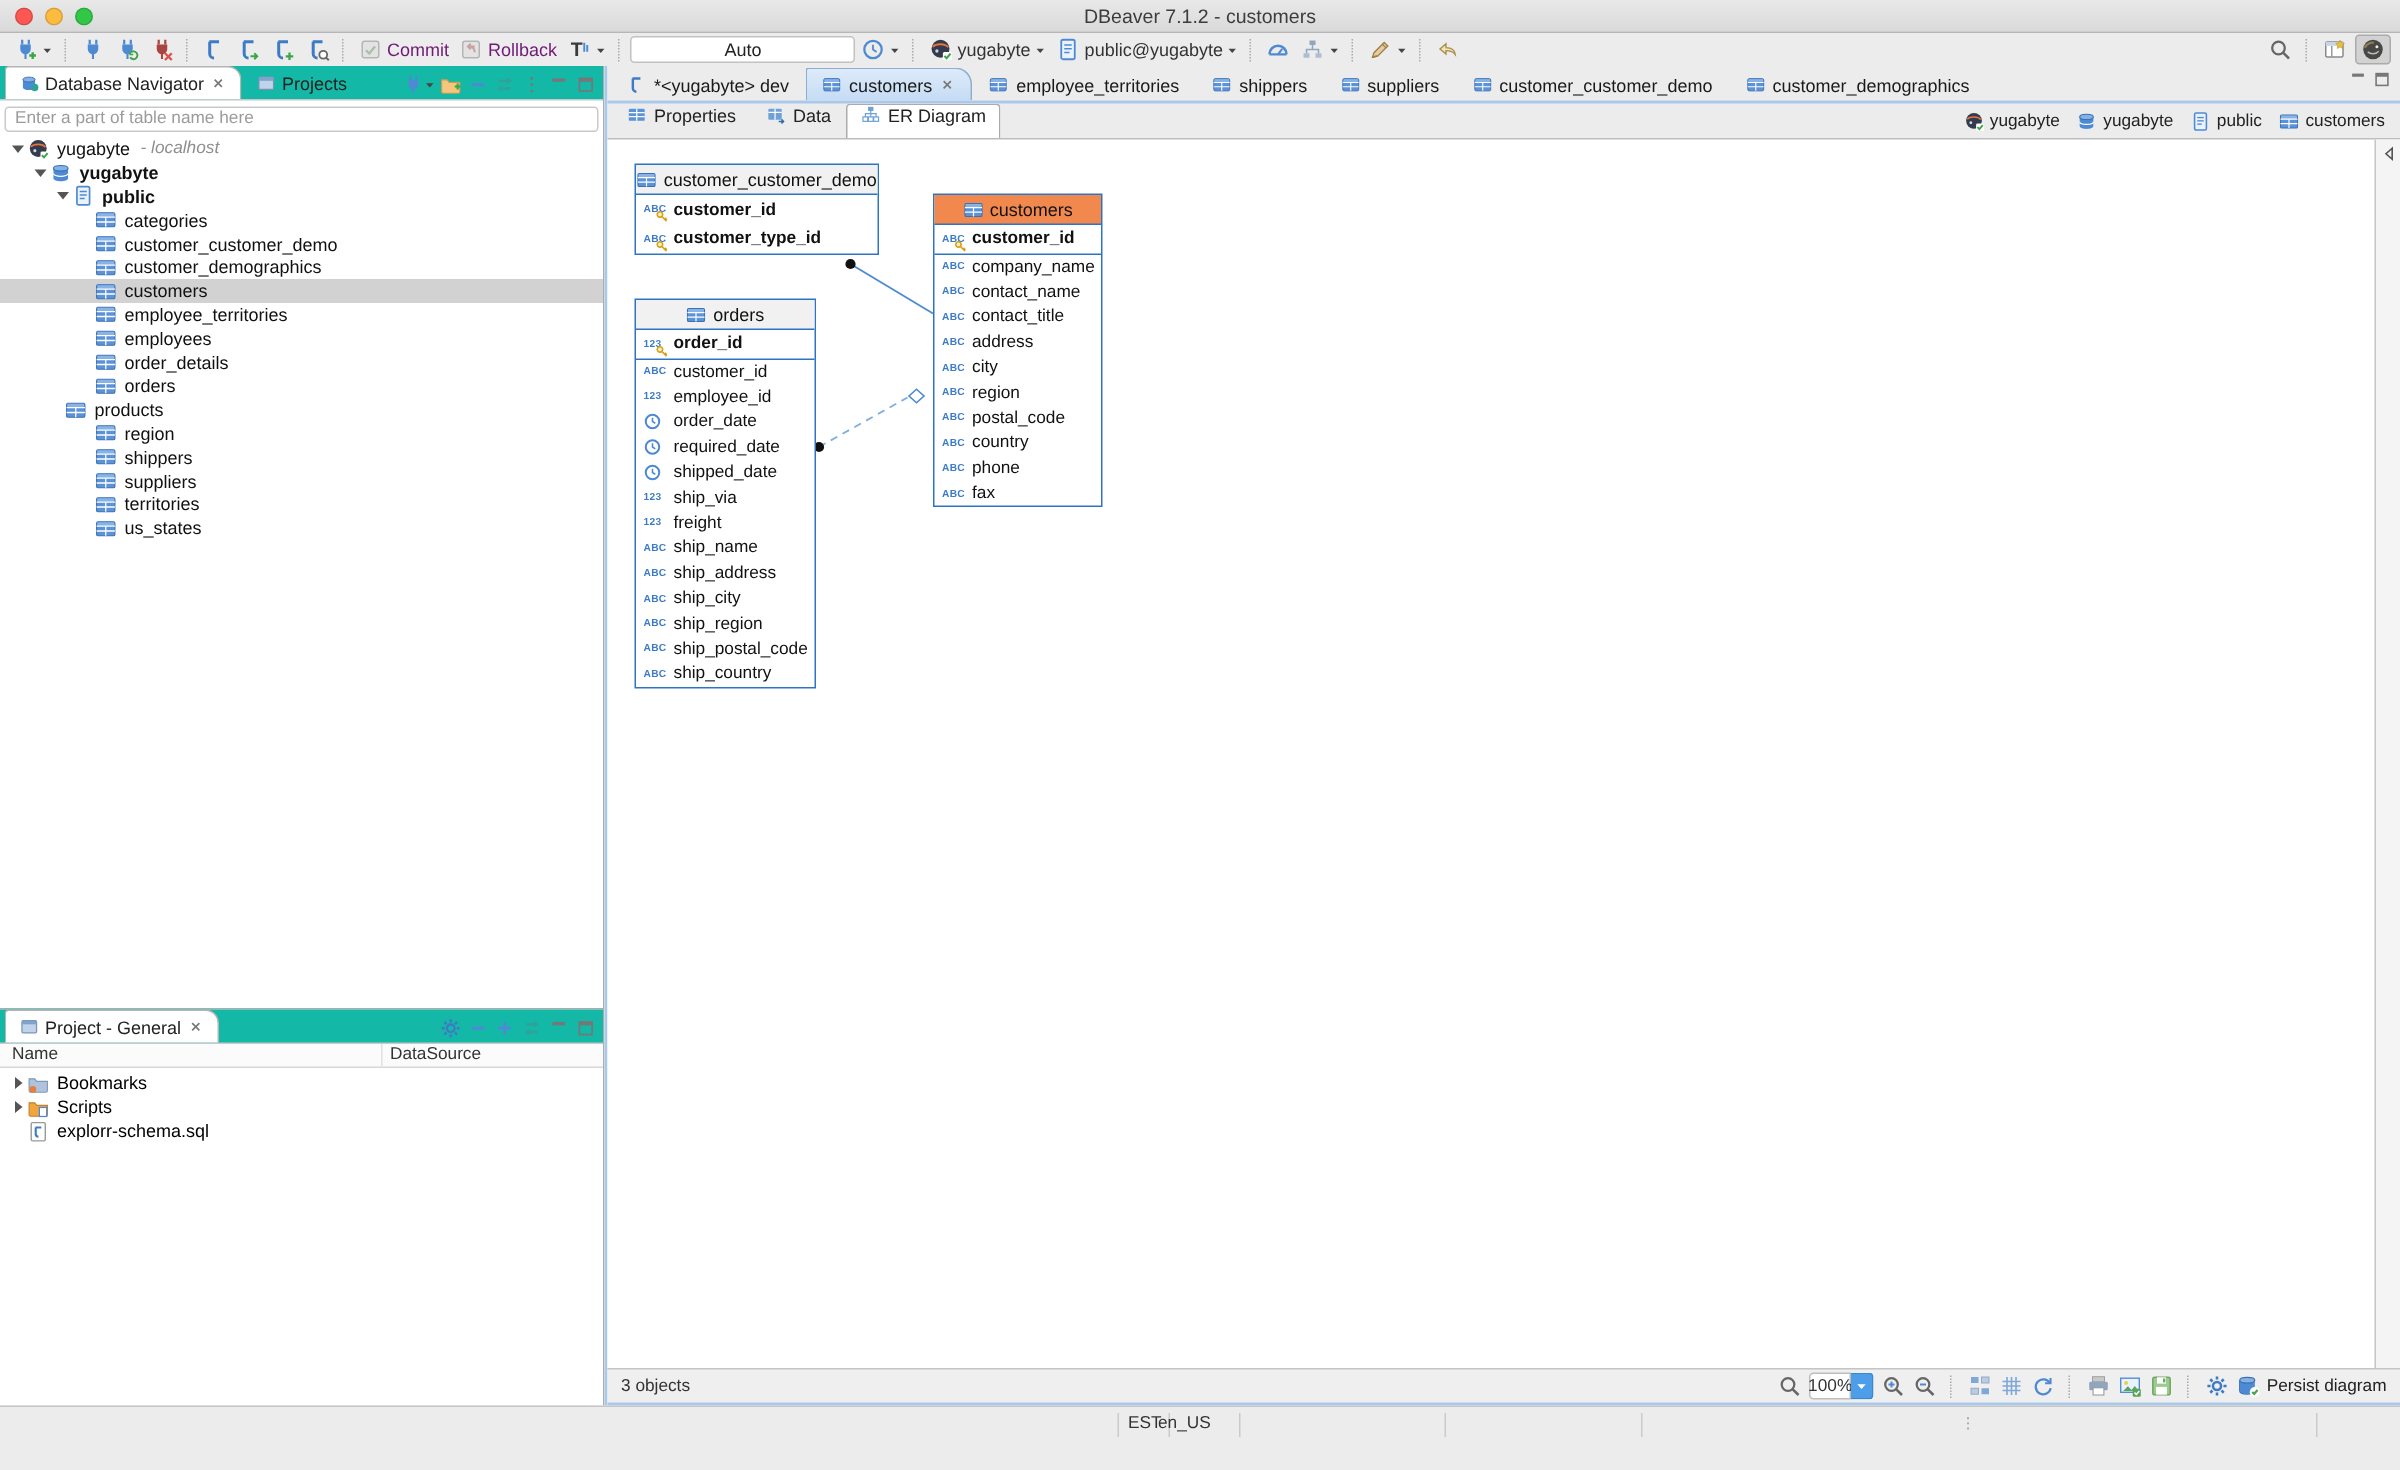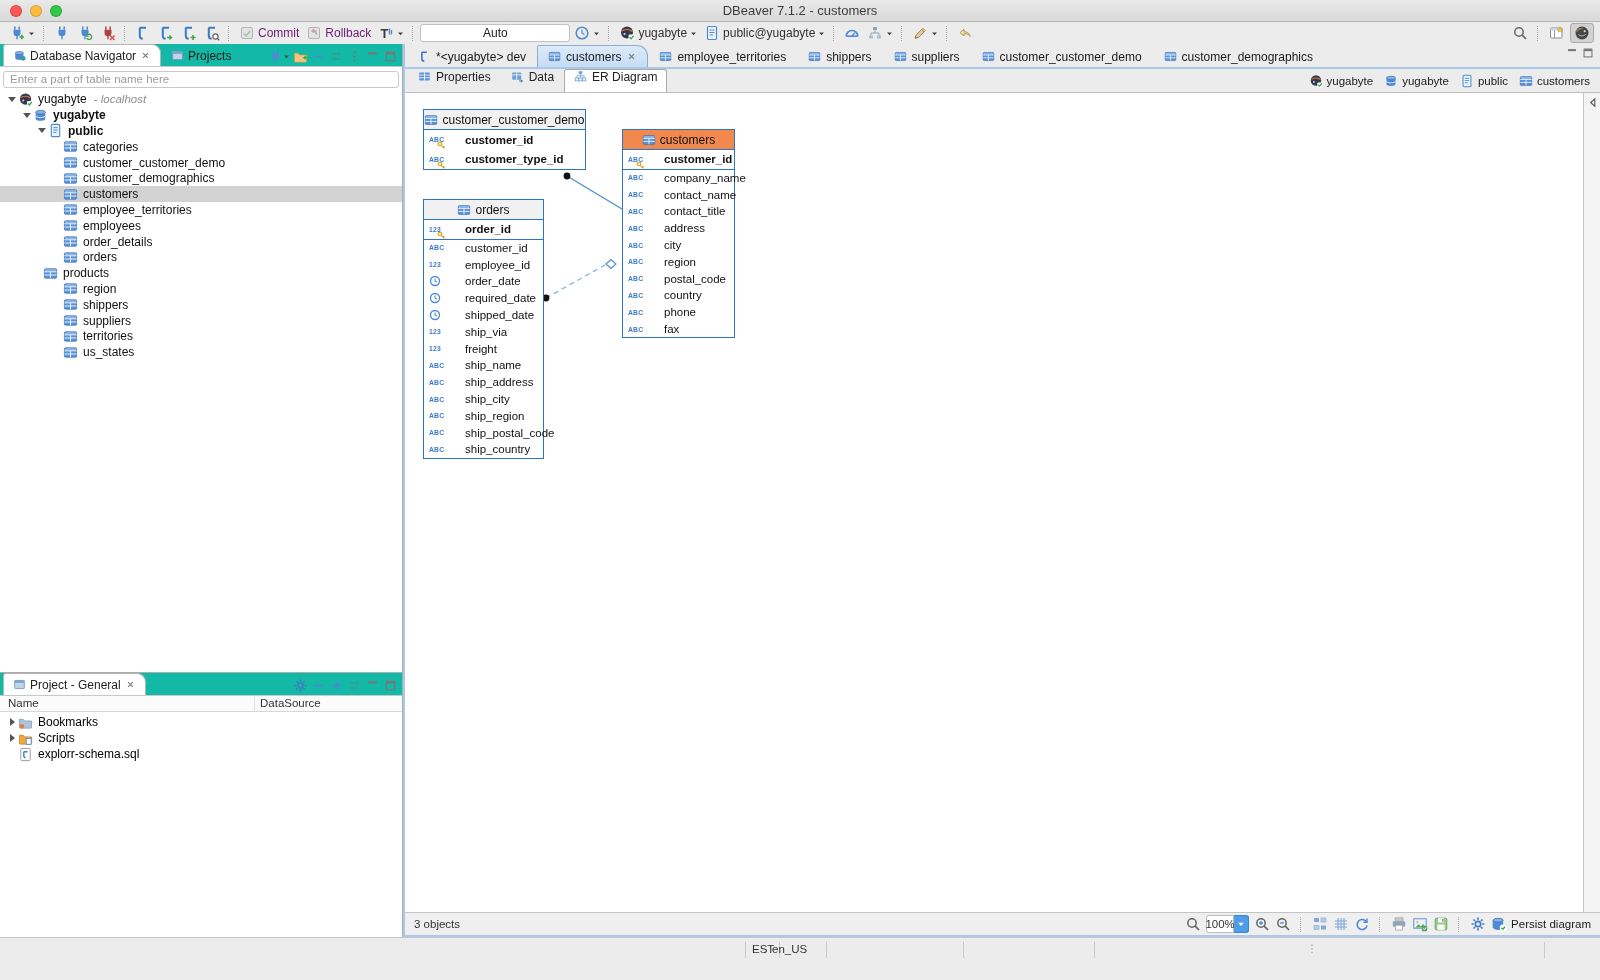--- a/index.html
+++ b/index.html
@@ -64,21 +64,21 @@
   .canvas-wrap{flex:1;position:relative;background:#fff;border-top:1px solid #BDBDBD}
   .canvas{position:absolute;left:0;top:0;right:17px;bottom:0}
   .palette{position:absolute;right:0;top:0;bottom:0;width:17px;background:#F4F4F4;border-left:1px solid #C6C6C6}
   .palette .pal-btn{margin:4px auto 0;width:11px;height:11px;display:block}
   .conns{position:absolute;left:0;top:0}
   
   .entity{position:absolute;border:1px solid #2D74C4;background:#fff}
   .ehead{height:20px;display:flex;align-items:center;justify-content:center;gap:4px;border-bottom:1px solid #2D74C4;background:#F1F1F1;font-size:12px;color:#111;white-space:nowrap;padding:0 4px}
   .ehead.orange{background:#F1894E}
   .ehead .icon{width:14px;height:14px}
-  .ecol{height:16.8px;display:flex;align-items:center;gap:20px;padding:0 7px 0 5px;font-size:11.5px;color:#111;white-space:nowrap}
+  .ecol{height:16.8px;display:flex;align-items:center;gap:4px;padding:0 7px 0 5px;font-size:11.5px;color:#111;white-space:nowrap}
   .ecol.pk{font-weight:700;height:19.5px}
   .ecol.pksep{border-bottom:1px solid #2D74C4}
   .colicon{width:16px;height:13px;position:relative;flex:0 0 16px;display:flex;align-items:center}
   .glyph{font-size:6.8px;font-weight:700;color:#3E7BC6;letter-spacing:.2px;line-height:13px}
   .keyov{position:absolute;right:-1px;bottom:-3px;width:9px;height:9px}
   
   .dfooter{height:25px;background:#EFEFEF;border-top:1px solid #C4C4C4;border-bottom:2px solid #A9C9EB;display:flex;align-items:center;padding:0 9px;font-size:11.5px;color:#333}
   .dctrl{margin-left:auto;display:flex;align-items:center;gap:5px}
   .zcombo{display:flex;align-items:center}
   .zval{width:28px;height:18px;background:#fff;border:1px solid #BDBDBD;border-radius:3px 0 0 3px;display:flex;align-items:center;justify-content:center;font-size:11.5px}

